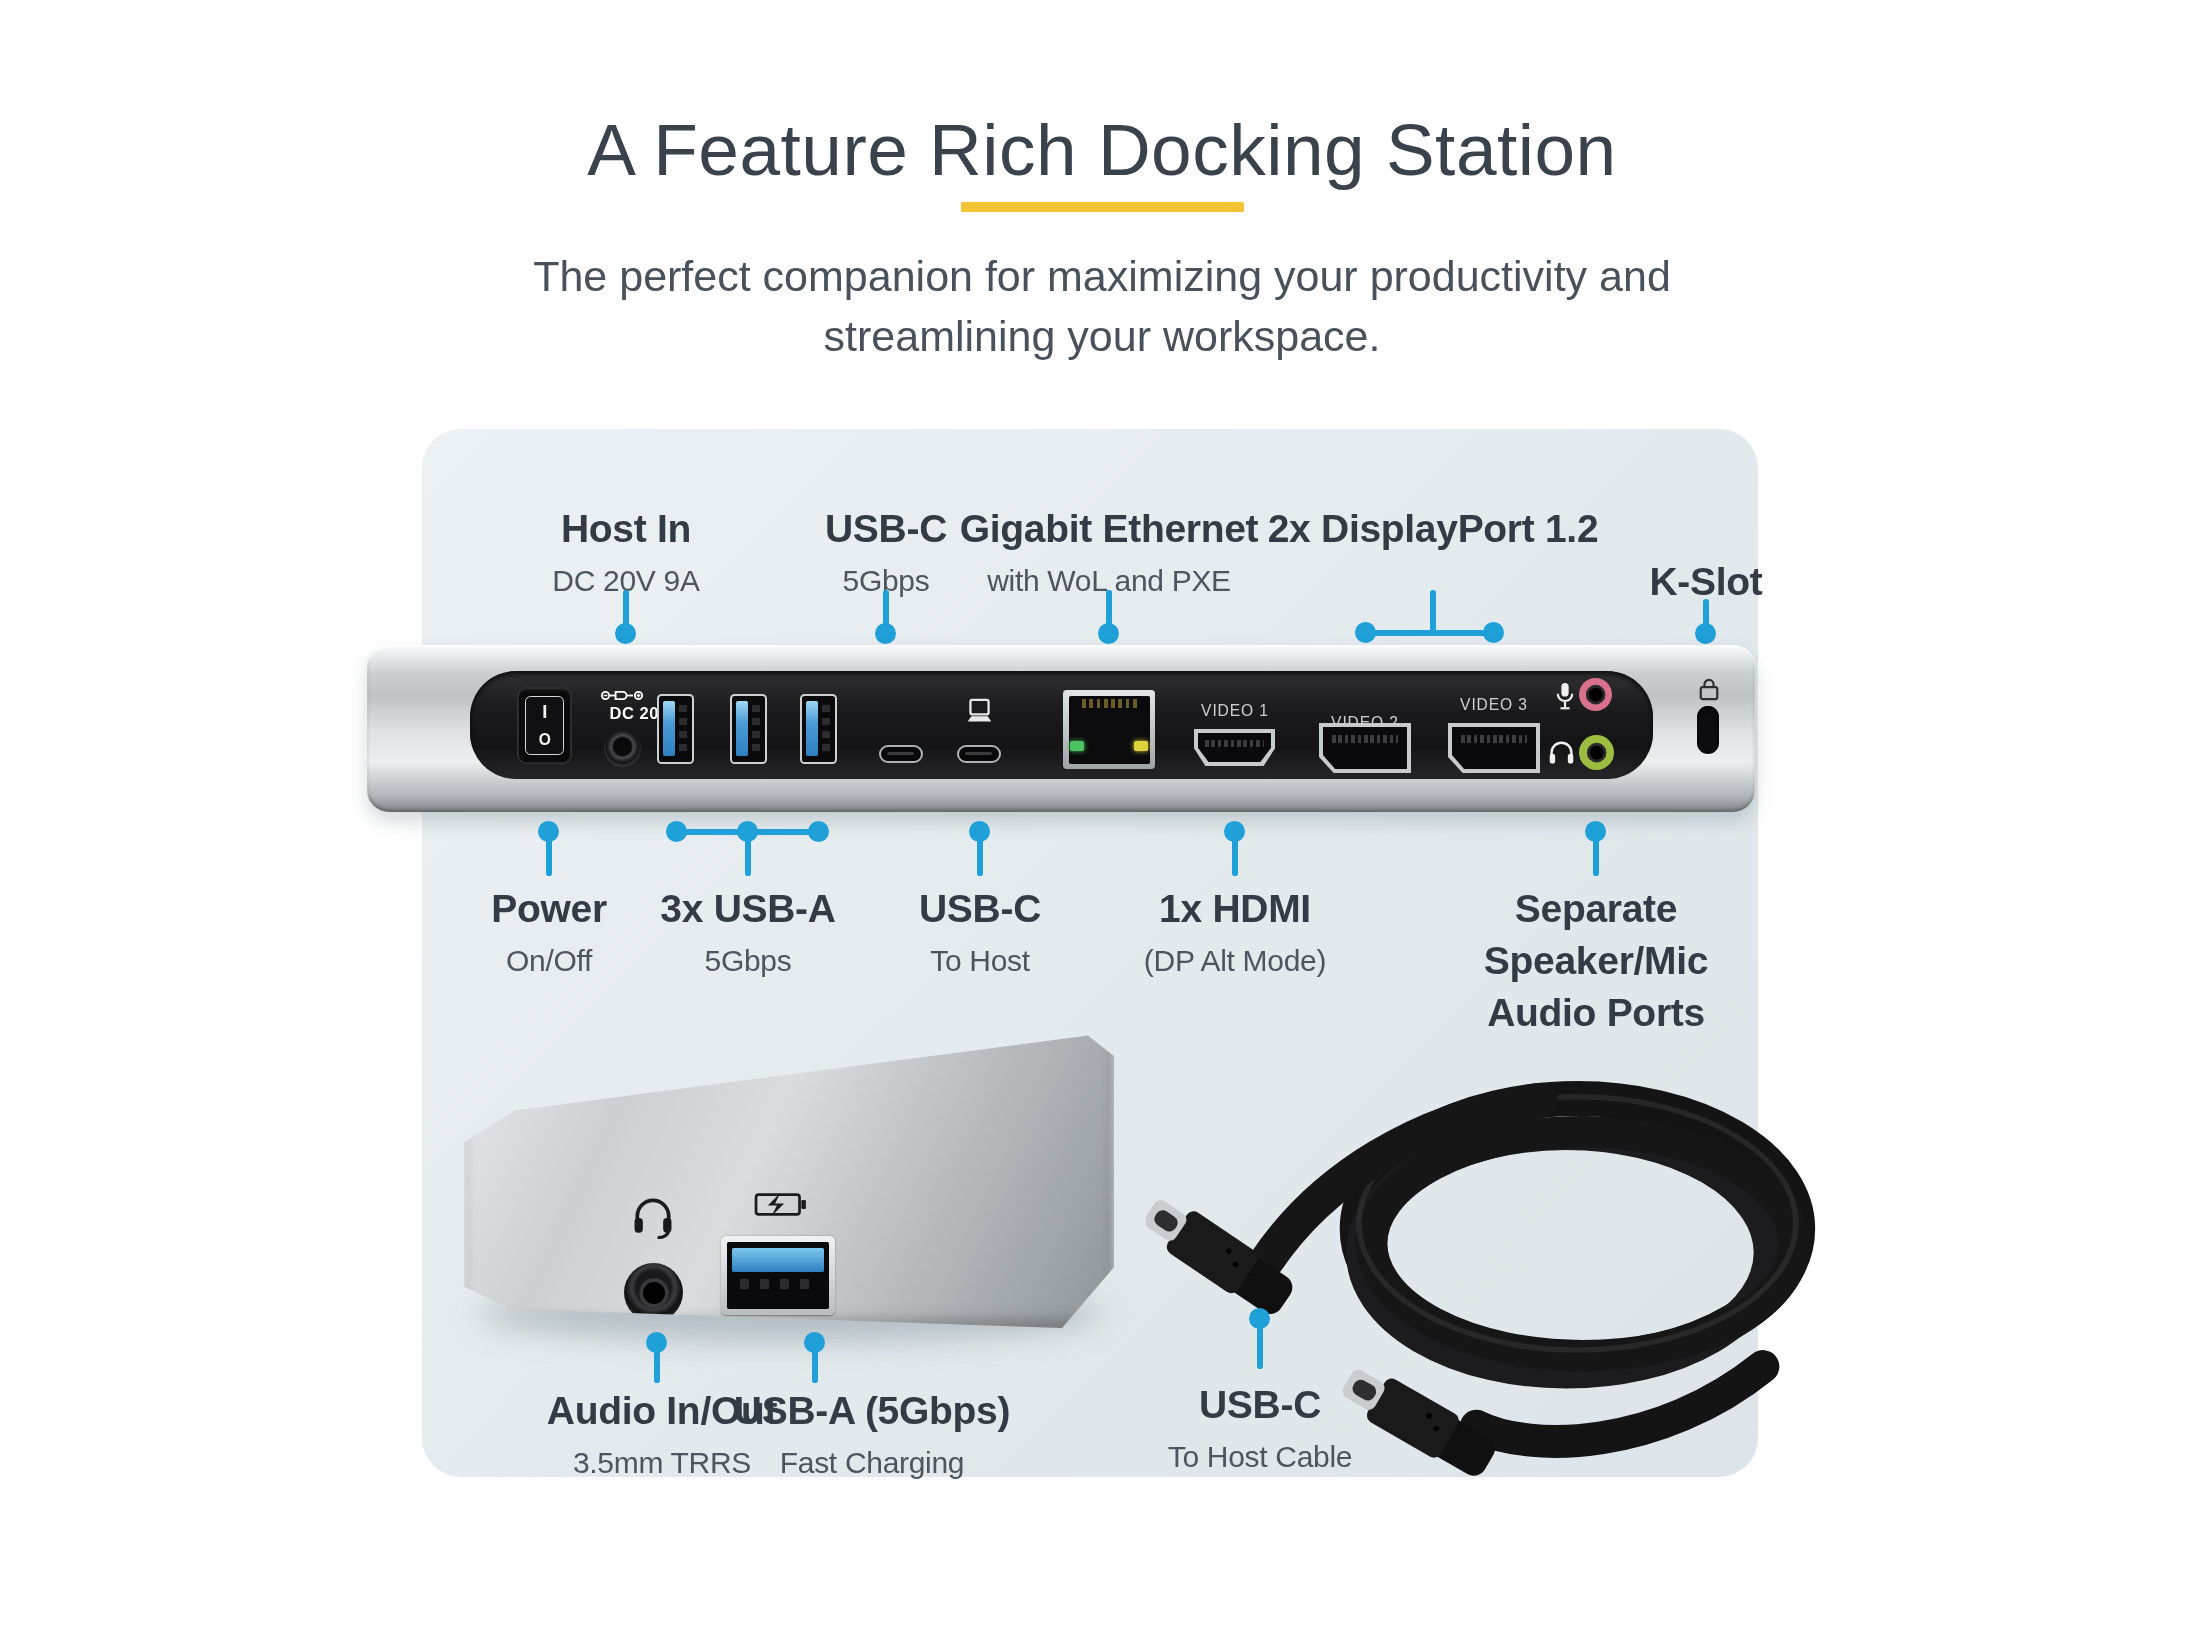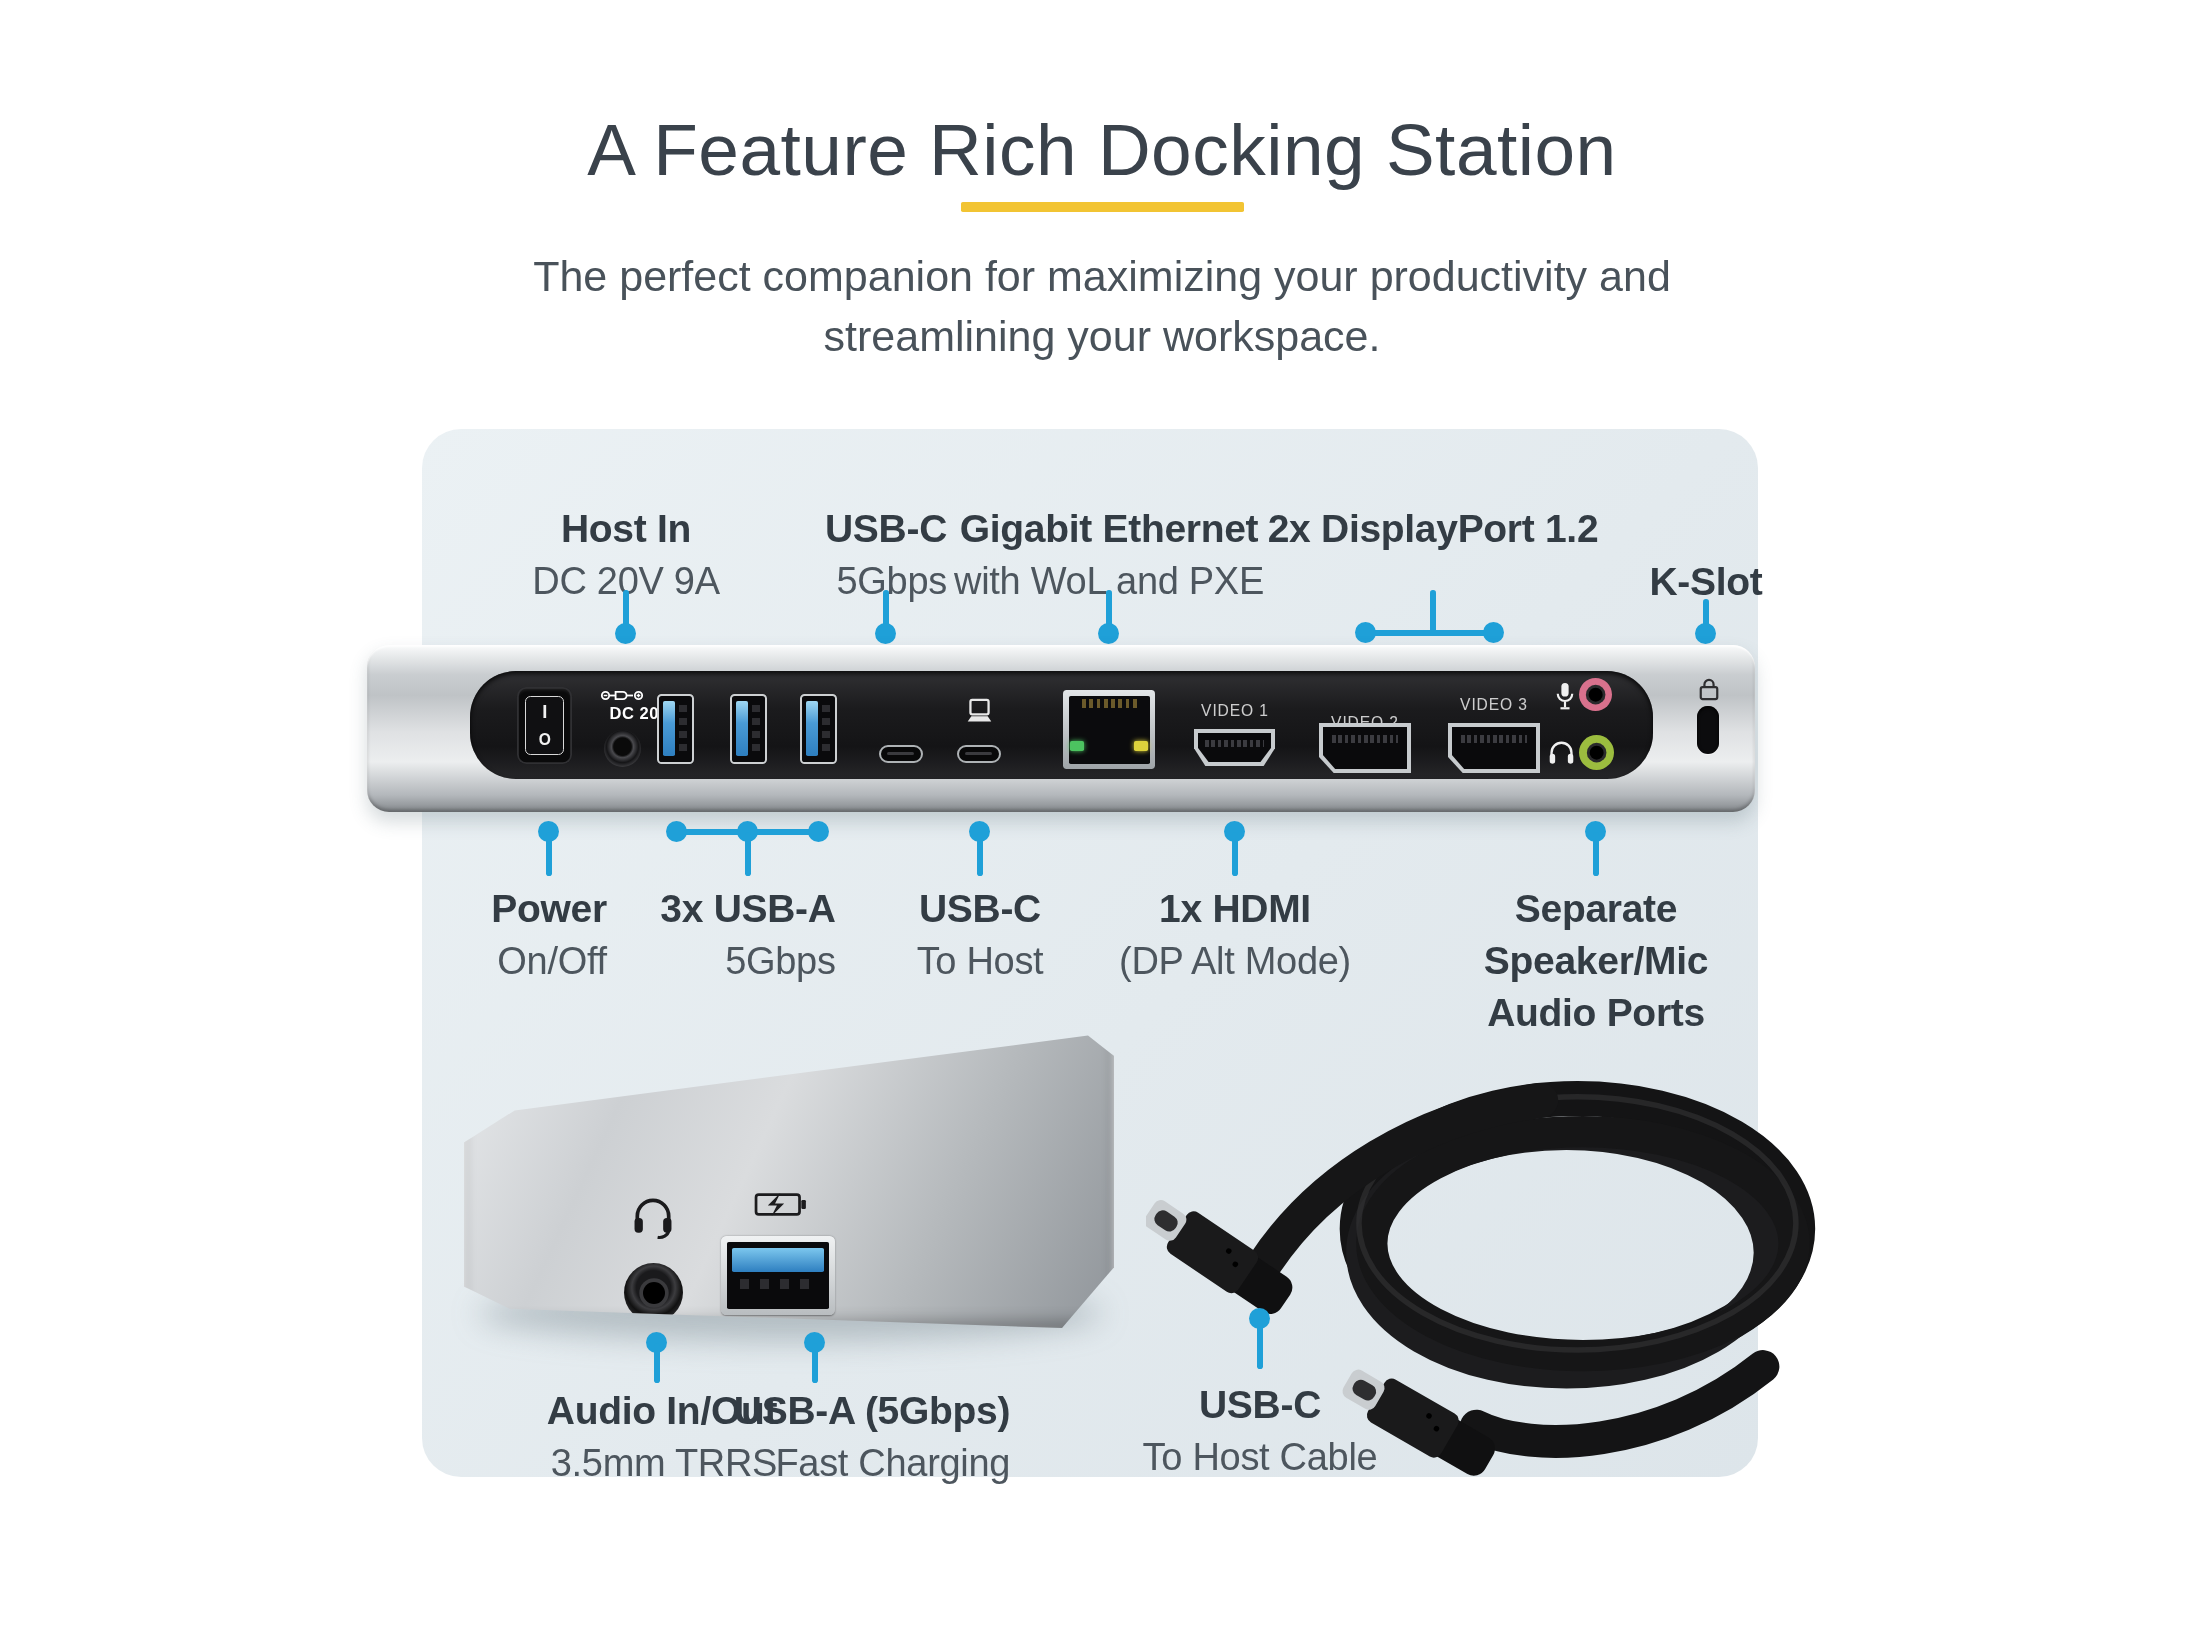--- a/index.html
+++ b/index.html
@@ -31,21 +31,21 @@
   .subtitle.l2{top:312px;}
 
   
   .panel{position:absolute;left:422px;top:429px;width:1336px;height:1048px;
     border-radius:39px;background:linear-gradient(135deg,#ebf1f4 0%,#e3eaee 55%,#dde5ea 100%);}
 
   
   .callout{position:absolute;transform:translateX(-50%);text-align:center;
     white-space:nowrap;line-height:52px;}
   .callout .t{font-size:39px;font-weight:600;color:var(--label-text);letter-spacing:-0.3px;}
-  .callout .s{font-size:38px;font-weight:400;color:var(--sublabel-text);letter-spacing:-0.3px;text-align:right;}
+  .callout .s{font-size:30px;font-weight:400;color:var(--sublabel-text);letter-spacing:-0.3px;}
 
   
   .pl{position:absolute;width:6.4px;margin-left:-3.2px;background:var(--pointer-blue);border-radius:2.8px;}
   .ph{position:absolute;height:6.4px;margin-top:-3.2px;background:var(--pointer-blue);border-radius:2.8px;}
   .pd{position:absolute;width:21px;height:21px;margin:-10.6px 0 0 -10.6px;border-radius:50%;
     background:var(--pointer-blue);}
 
   
   .dock{position:absolute;left:367px;top:645px;width:1388px;height:167px;border-radius:22px;
     background:linear-gradient(180deg,#fbfcfc 0%,#eceeef 5%,#c9cdd0 18%,#bfc3c6 30%,#dfe1e3 52%,#eceeef 70%,#b3b7bb 90%,#84888c 100%);

